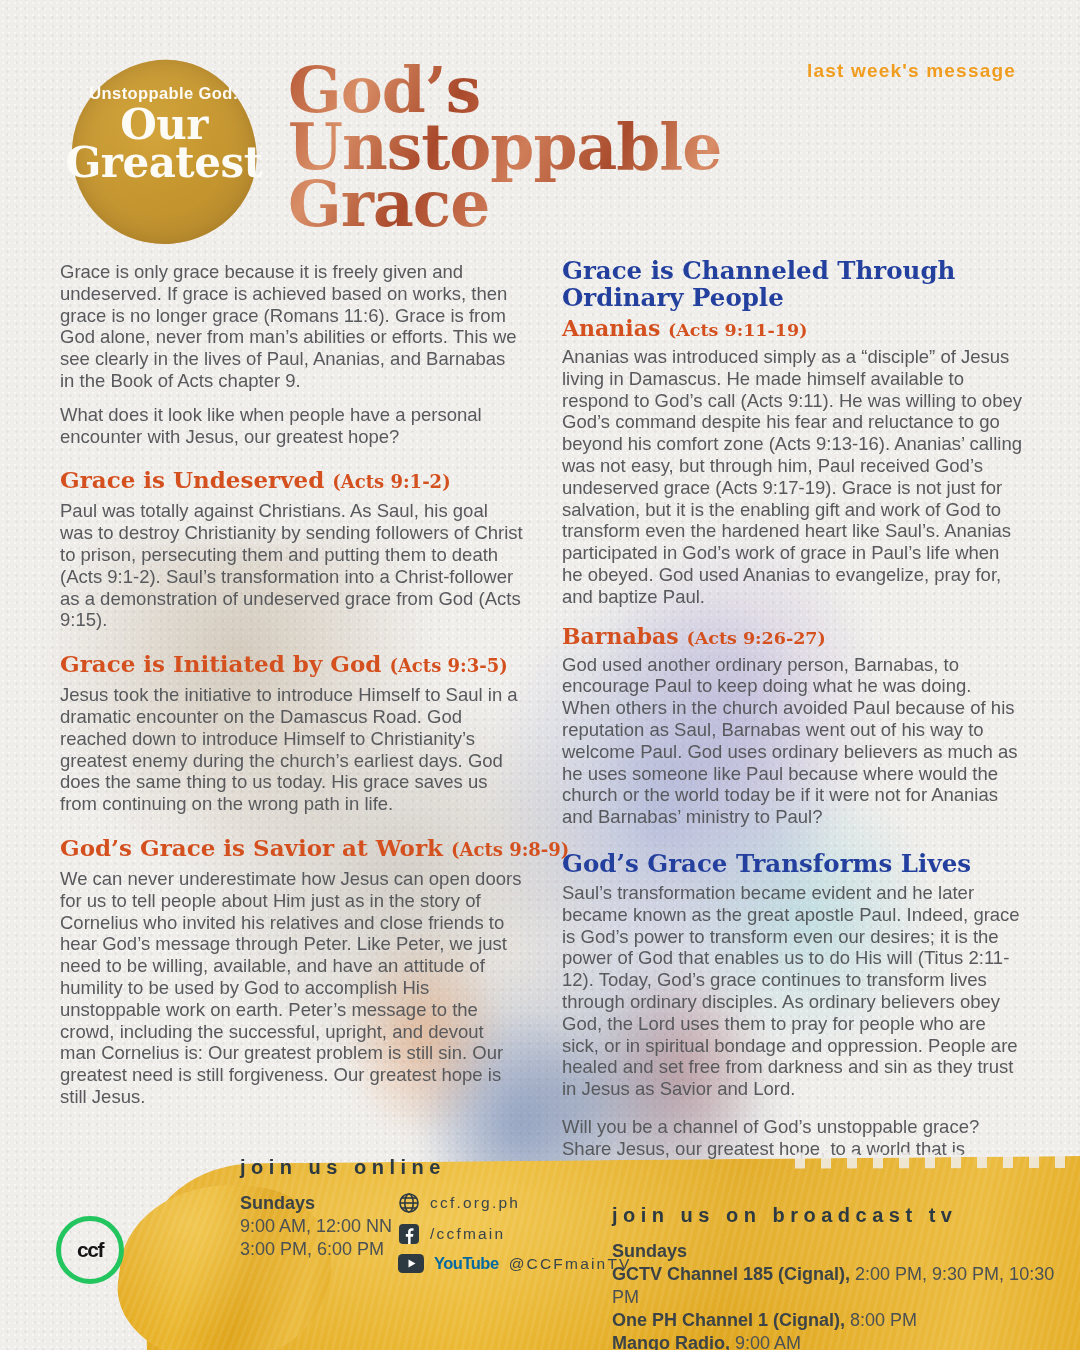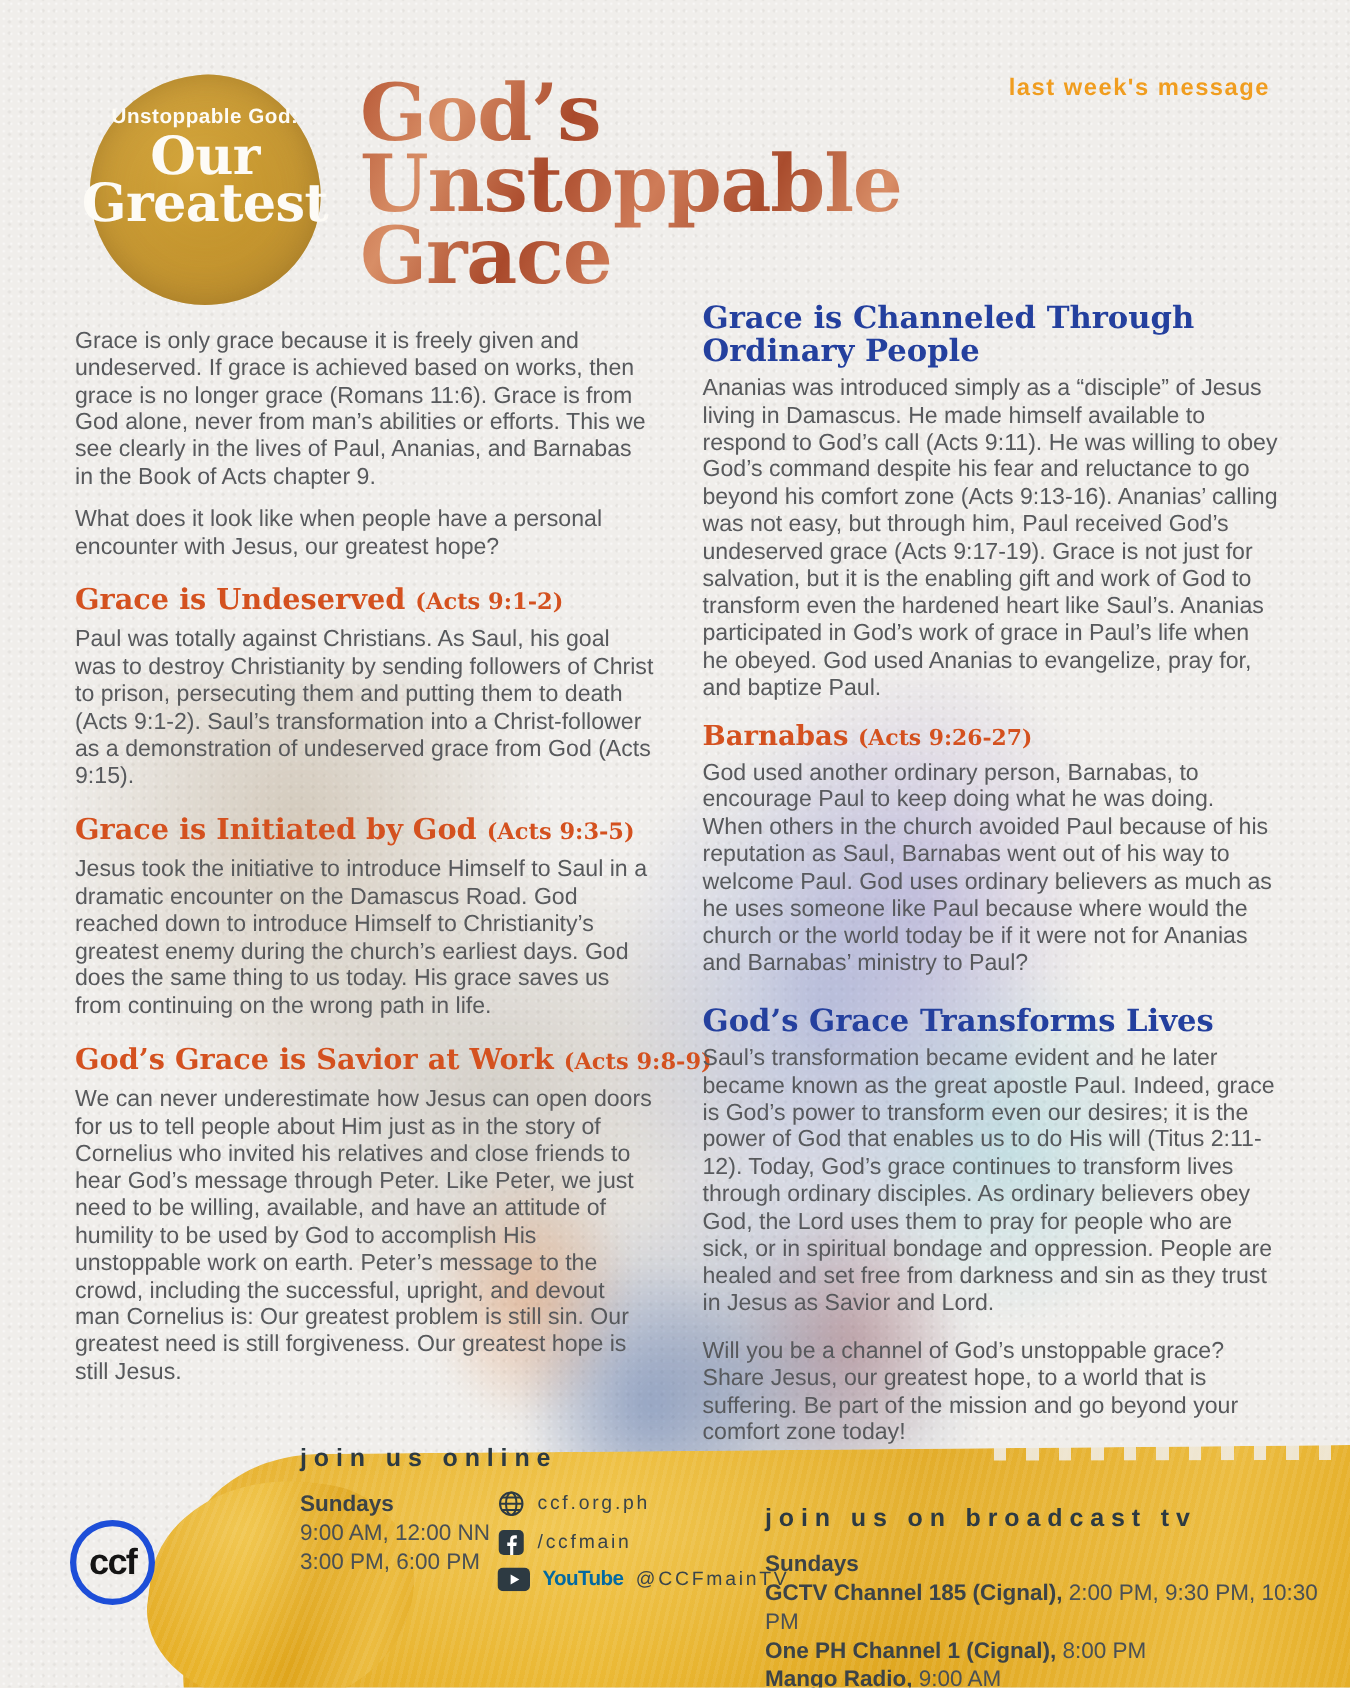--- a/index.html
+++ b/index.html
@@ -57,21 +57,21 @@
     font-family:"DejaVu Serif", serif; font-weight:bold;
     font-size:63px; line-height:57px; letter-spacing:-1px;
     color:#bc5c3a;
     background:linear-gradient(116deg,#b85a38 0%,#d88e66 16%,#a9492b 36%,#cf7c58 54%,#a94c2d 72%,#d98e67 90%,#b25031 100%);
     -webkit-background-clip:text; background-clip:text; -webkit-text-fill-color:transparent;
   }
 
   
   .col{ position:absolute; color:#57595c; font-size:18.5px; line-height:21.8px; }
   .col-left { left:60px;  top:261px; width:464px; }
-  .col-right{ left:562px; top:240px; width:462px; }
+  .col-right{ left:562px; top:257px; width:462px; }
   .col p{ margin-bottom:12px; }
   .section{ margin-top:20px; }
   .sec-h{
     font-family:"DejaVu Serif", serif; font-weight:bold; color:#d4511f;
     font-size:23px; line-height:26px; margin-bottom:5px; white-space:nowrap;
   }
   .sec-h .ref{ font-size:18px; }
   .blue-h{
     font-family:"DejaVu Serif", serif; font-weight:bold; color:#24409e;
     font-size:24.5px; line-height:27px; margin-bottom:5px;
@@ -99,23 +99,23 @@
     background:inherit; border-radius:60% 40% 55% 45% / 55% 45% 60% 40%;
     transform:rotate(8deg);
   }
   .gold-swash::after{
     content:""; position:absolute; right:10px; top:-5px; width:300px; height:16px;
     background:repeating-linear-gradient(90deg, rgba(240,238,235,.85) 0 10px, rgba(240,238,235,0) 10px 26px);
     transform:rotate(.4deg);
   }
   .ccf-logo{
     position:absolute; left:56px; top:1216px; width:68px; height:68px;
-    border:5px solid #1d4ed8; border-radius:50%;
+    border:5px solid #22c55e; border-radius:50%;
     display:flex; align-items:center; justify-content:center;
-    font-weight:bold; font-size:29px; letter-spacing:-1.5px; color:#141414;
+    font-weight:bold; font-size:21px; letter-spacing:-1.5px; color:#141414;
   }
   .f-heading{ font-size:20px; font-weight:bold; letter-spacing:5.5px; color:#2d3a42; }
   .f-day{ font-size:18px; font-weight:bold; color:#3c4347; margin-bottom:1px; }
   .f-line{ font-size:18px; line-height:23px; color:#4a5054; }
   .online{ position:absolute; left:240px; top:1156px; }
   .online-schedule{ margin-top:14px; }
   .online-links{ position:absolute; left:158px; top:36px; }
   .link-row{ display:flex; align-items:center; gap:10px; margin-bottom:9px; }
   .link-label{ font-size:15.5px; letter-spacing:2.2px; color:#39444a; }
   .yt-word{ font-size:16.5px; font-weight:bold; letter-spacing:-.5px; color:#0369a1; }
@@ -174,20 +174,24 @@
     <div>We can never underestimate how Jesus can open doors for us to tell people about Him just as in the story of Cornelius who invited his relatives and close friends to hear God’s message through Peter. Like Peter, we just need to be willing, available, and have an attitude of humility to be used by God to accomplish His unstoppable work on earth. Peter’s message to the crowd, including the successful, upright, and devout man Cornelius is: Our greatest problem is still sin. Our greatest need is still forgiveness. Our greatest hope is still Jesus.</div>
   </div>
 </div>
 
 <div class="col col-right">
   <div class="blue-h">
     <div>Grace is Channeled Through</div>
     <div>Ordinary People</div>
   </div>
 
+  <div class="sub-h">
+    <span>Ananias</span>
+    <span class="ref">(Acts 9:11-19)</span>
+  </div>
   <div>Ananias was introduced simply as a “disciple” of Jesus living in Damascus. He made himself available to respond to God’s call (Acts 9:11). He was willing to obey God’s command despite his fear and reluctance to go beyond his comfort zone (Acts 9:13-16). Ananias’ calling was not easy, but through him, Paul received God’s undeserved grace (Acts 9:17-19). Grace is not just for salvation, but it is the enabling gift and work of God to transform even the hardened heart like Saul’s. Ananias participated in God’s work of grace in Paul’s life when he obeyed. God used Ananias to evangelize, pray for, and baptize Paul.</div>
 
   <div class="sub-h gap-md">
     <span>Barnabas</span>
     <span class="ref">(Acts 9:26-27)</span>
   </div>
   <div>God used another ordinary person, Barnabas, to encourage Paul to keep doing what he was doing. When others in the church avoided Paul because of his reputation as Saul, Barnabas went out of his way to welcome Paul. God uses ordinary believers as much as he uses someone like Paul because where would the church or the world today be if it were not for Ananias and Barnabas’ ministry to Paul?</div>
 
   <div class="blue-h gap-lg">God’s Grace Transforms Lives</div>
   <div>Saul’s transformation became evident and he later became known as the great apostle Paul. Indeed, grace is God’s power to transform even our desires; it is the power of God that enables us to do His will (Titus 2:11-12). Today, God’s grace continues to transform lives through ordinary disciples. As ordinary believers obey God, the Lord uses them to pray for people who are sick, or in spiritual bondage and oppression. People are healed and set free from darkness and sin as they trust in Jesus as Savior and Lord.</div>

